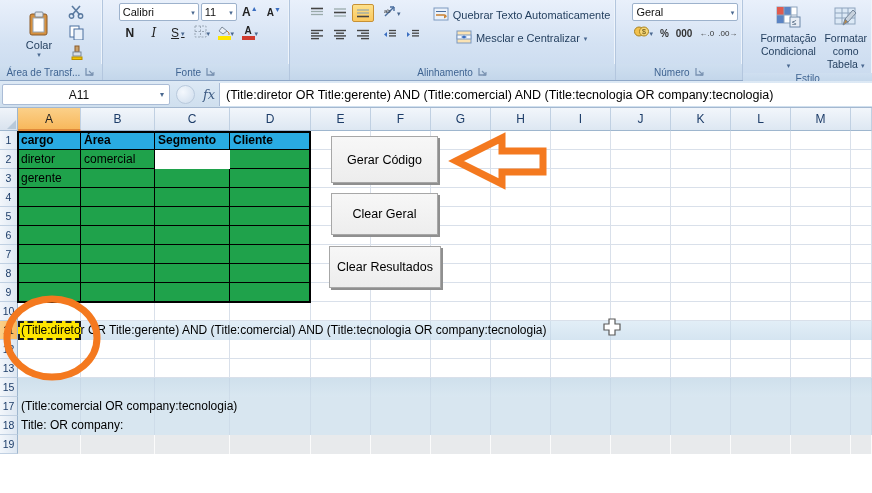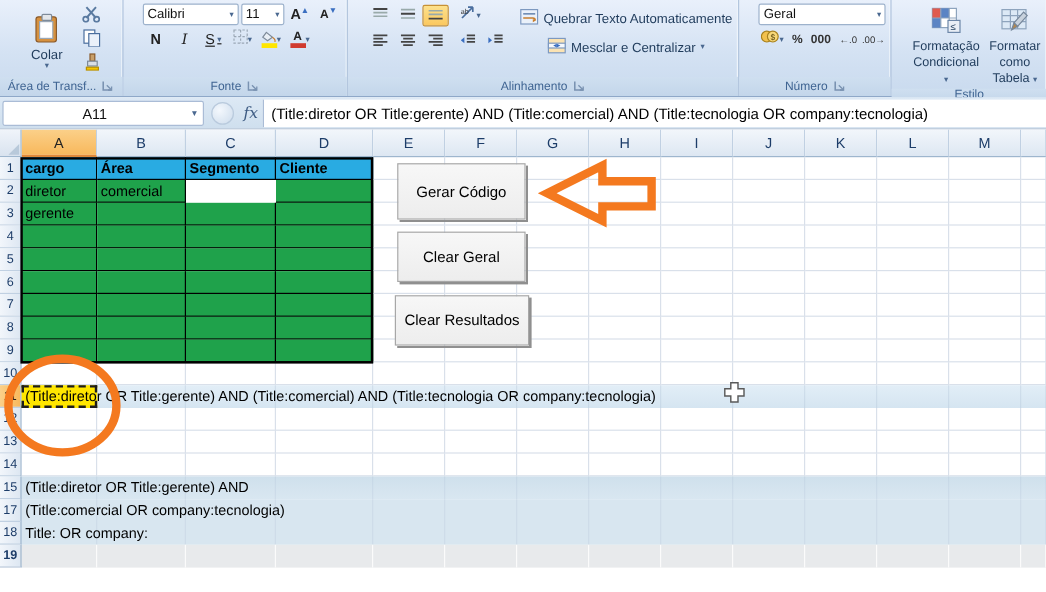--- a/index.html
+++ b/index.html
@@ -693,54 +693,36 @@
         <div class="cell" style="width: 60px;"></div>
         <div class="cell" style="width: 60px;"></div>
         <div class="cell" style="width: 60px;"></div>
         <div class="cell" style="width: 60px;"></div>
         <div class="cell" style="width: 60px;"></div>
         <div class="cell" style="width: 60px;"></div>
         <div class="cell" style="width: 60px;"></div>
         <div class="cell" style="width: 60px;"></div>
         <div class="cell" style="width: 21px;"></div>
       </div>
-      <div class="row" style="position: relative;">
-        <div class="rh">14</div>
-        <div class="cell" style="width: 63px;"></div>
-        <div class="cell" style="width: 74px;"></div>
-        <div class="cell" style="width: 75px;"></div>
-        <div class="cell" style="width: 81px;"></div>
-        <div class="cell" style="width: 60px;"></div>
-        <div class="cell" style="width: 60px;"></div>
-        <div class="cell" style="width: 60px;"></div>
-        <div class="cell" style="width: 60px;"></div>
-        <div class="cell" style="width: 60px;"></div>
-        <div class="cell" style="width: 60px;"></div>
-        <div class="cell" style="width: 60px;"></div>
-        <div class="cell" style="width: 60px;"></div>
-        <div class="cell" style="width: 60px;"></div>
-        <div class="cell" style="width: 21px;"></div>
-      </div>
       <div class="row band2 bandtop" style="position: relative;">
         <div class="rh">15</div>
         <div class="cell c-band2" style="width: 63px;"></div>
         <div class="cell c-band2" style="width: 74px;"></div>
         <div class="cell c-band2" style="width: 75px;"></div>
         <div class="cell c-band2" style="width: 81px;"></div>
         <div class="cell c-band2" style="width: 60px;"></div>
         <div class="cell c-band2" style="width: 60px;"></div>
         <div class="cell c-band2" style="width: 60px;"></div>
         <div class="cell c-band2" style="width: 60px;"></div>
         <div class="cell c-band2" style="width: 60px;"></div>
         <div class="cell c-band2" style="width: 60px;"></div>
         <div class="cell c-band2" style="width: 60px;"></div>
         <div class="cell c-band2" style="width: 60px;"></div>
         <div class="cell c-band2" style="width: 60px;"></div>
         <div class="cell c-band2" style="width: 21px;"></div>
-        <div class="spill">(Title:diretor OR Title:gerente) AND</div>
       </div>
       <div class="row band2" style="position: relative;">
         <div class="rh">17</div>
         <div class="cell c-band2" style="width: 63px;"></div>
         <div class="cell c-band2" style="width: 74px;"></div>
         <div class="cell c-band2" style="width: 75px;"></div>
         <div class="cell c-band2" style="width: 81px;"></div>
         <div class="cell c-band2" style="width: 60px;"></div>
         <div class="cell c-band2" style="width: 60px;"></div>
         <div class="cell c-band2" style="width: 60px;"></div>
@@ -764,21 +746,21 @@
         <div class="cell c-band2" style="width: 60px;"></div>
         <div class="cell c-band2" style="width: 60px;"></div>
         <div class="cell c-band2" style="width: 60px;"></div>
         <div class="cell c-band2" style="width: 60px;"></div>
         <div class="cell c-band2" style="width: 60px;"></div>
         <div class="cell c-band2" style="width: 60px;"></div>
         <div class="cell c-band2" style="width: 60px;"></div>
         <div class="cell c-band2" style="width: 21px;"></div>
         <div class="spill">Title: OR company:</div>
       </div>
-      <div class="row grayrow" style="position: relative; font-weight: bold;">
+      <div class="row grayrow" style="position: relative;">
         <div class="rh">19</div>
         <div class="cell c-gray" style="width: 63px;"></div>
         <div class="cell c-gray" style="width: 74px;"></div>
         <div class="cell c-gray" style="width: 75px;"></div>
         <div class="cell c-gray" style="width: 81px;"></div>
         <div class="cell c-gray" style="width: 60px;"></div>
         <div class="cell c-gray" style="width: 60px;"></div>
         <div class="cell c-gray" style="width: 60px;"></div>
         <div class="cell c-gray" style="width: 60px;"></div>
         <div class="cell c-gray" style="width: 60px;"></div>

